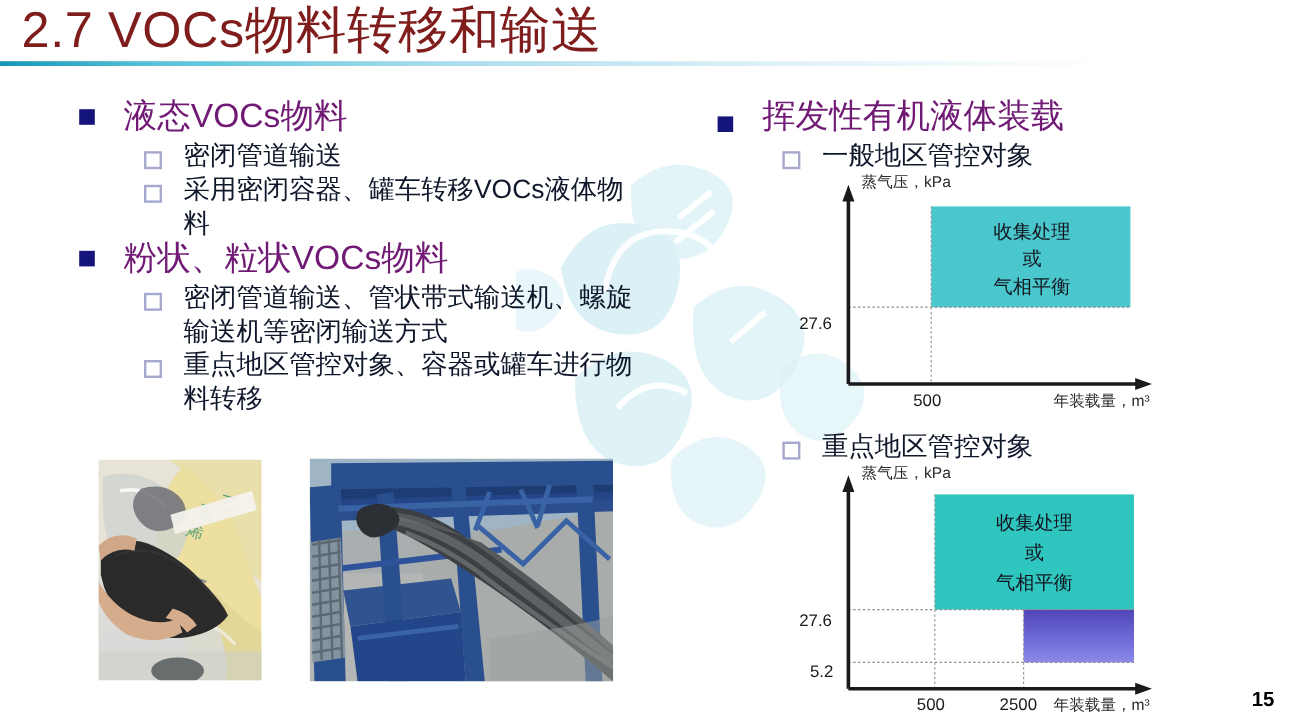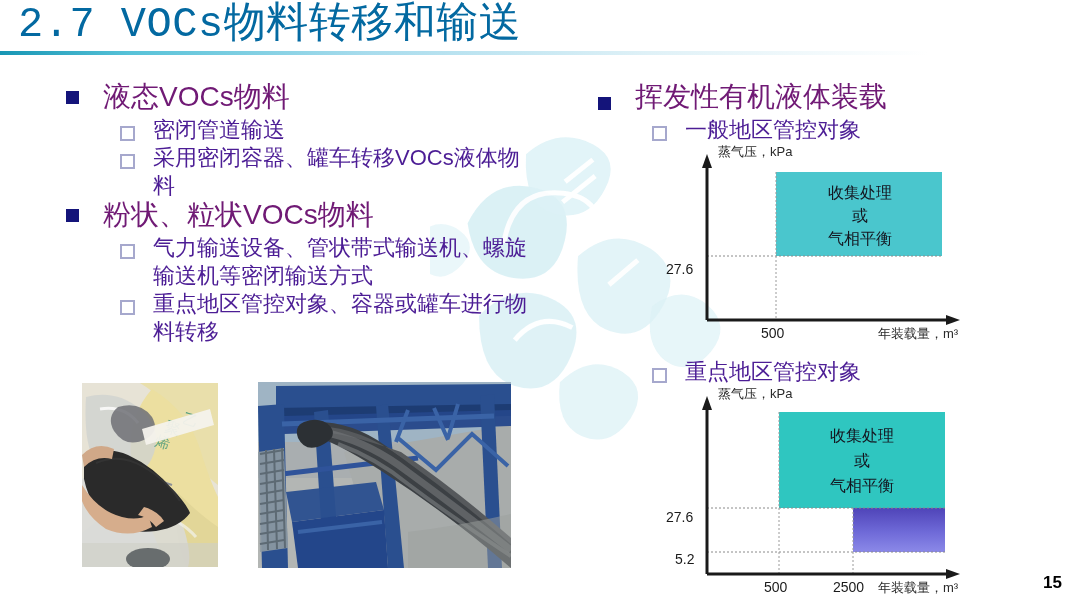--- a/index.html
+++ b/index.html
@@ -35,24 +35,24 @@
     position: absolute;
     left: 0;
     top: 0;
     width: 1080px;
     z-index: 3;
   }
   #page-title {
     position: absolute;
     left: 18px;
     top: 2px;
-    font-family: Liberation Mono, monospace;
+    font-family: Liberation Sans, sans-serif;
     font-size: 42px;
     line-height: 46px;
-    color: #0369a1;
+    color: #7f1d1d;
     white-space: nowrap;
     letter-spacing: 0.5px;
   }
   #title-rule {
     position: absolute;
     left: 0;
     top: 51px;
     width: 1080px;
     height: 4px;
     background: linear-gradient(to right, #1796b4 0%, #57c2d8 12%, #a8dced 34%, #dff1f7 60%, #ffffff 86%);
@@ -90,21 +90,21 @@
     height: 11px;
     border: 2px solid #a6a8cd;
     background: #ffffff;
     margin-top: 10px;
     margin-right: 18px;
     flex: 0 0 auto;
   }
   .b2text {
     font-size: 22px;
     line-height: 28px;
-    color: #4c1d95;
+    color: #0f172a;
   }
 
   
   .photo {
     position: absolute;
     overflow: hidden;
     z-index: 3;
   }
   #photo-granule { left: 82px; top: 383px; width: 136px; height: 184px; }
   #photo-conveyor { left: 258px; top: 382px; width: 253px; height: 186px; }
@@ -187,21 +187,21 @@
     <span class="b2text">采用密闭容器、罐车转移VOCs液体物料</span>
   </div>
 
   <div class="bullet1" style="left:66px; top:196px;">
     <span class="sq1"></span>
     <span class="b1text">粉状、粒状VOCs物料</span>
   </div>
 
   <div class="bullet2" style="left:120px; top:234px; width:420px;">
     <span class="sq2"></span>
-    <span class="b2text">气力输送设备、管状带式输送机、螺旋输送机等密闭输送方式</span>
+    <span class="b2text">密闭管道输送、管状带式输送机、螺旋输送机等密闭输送方式</span>
   </div>
 
   <div class="bullet2" style="left:120px; top:290px; width:420px;">
     <span class="sq2"></span>
     <span class="b2text">重点地区管控对象、容器或罐车进行物料转移</span>
   </div>
 
   <div class="photo" id="photo-granule">
     <svg width="136" height="184" viewBox="0 0 136 184">
       <rect width="136" height="184" fill="#dcdcd4"></rect>

